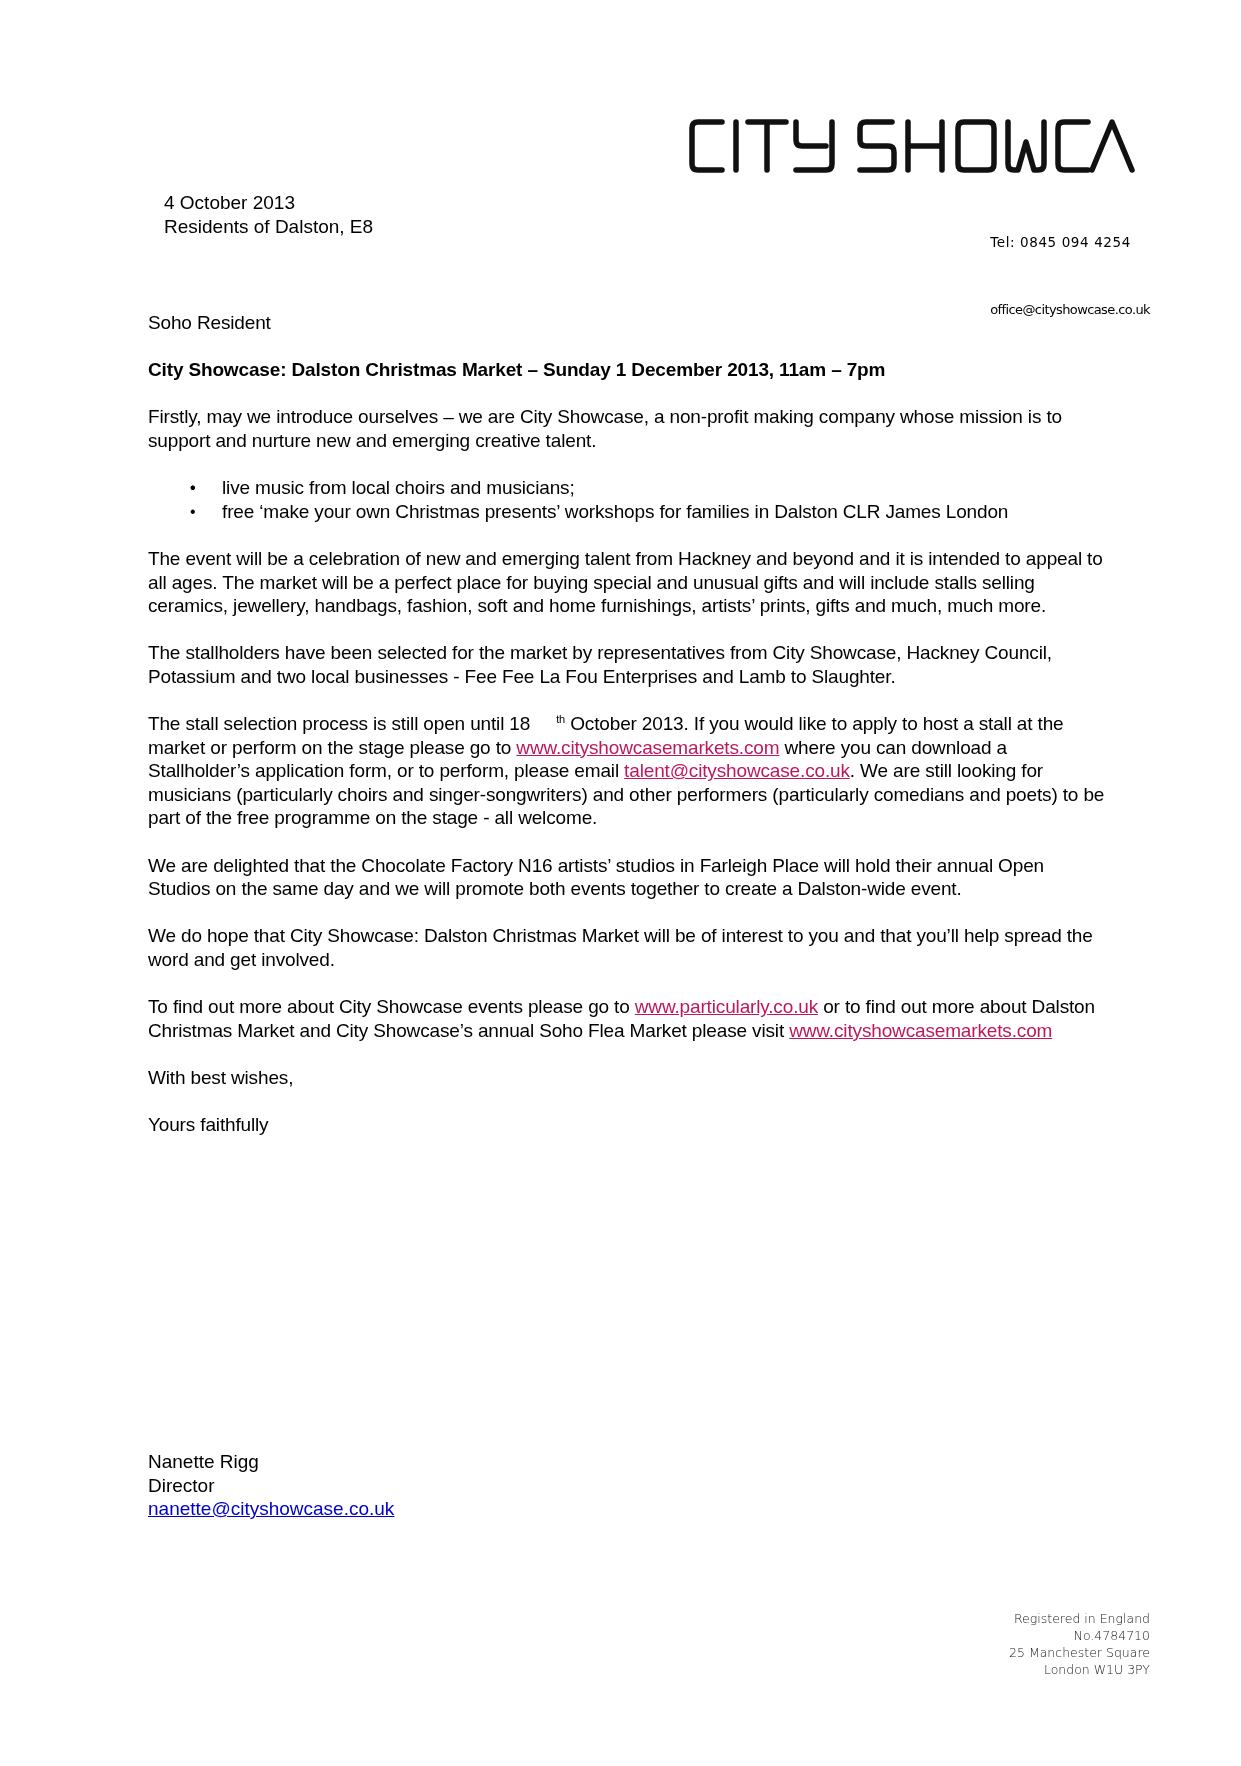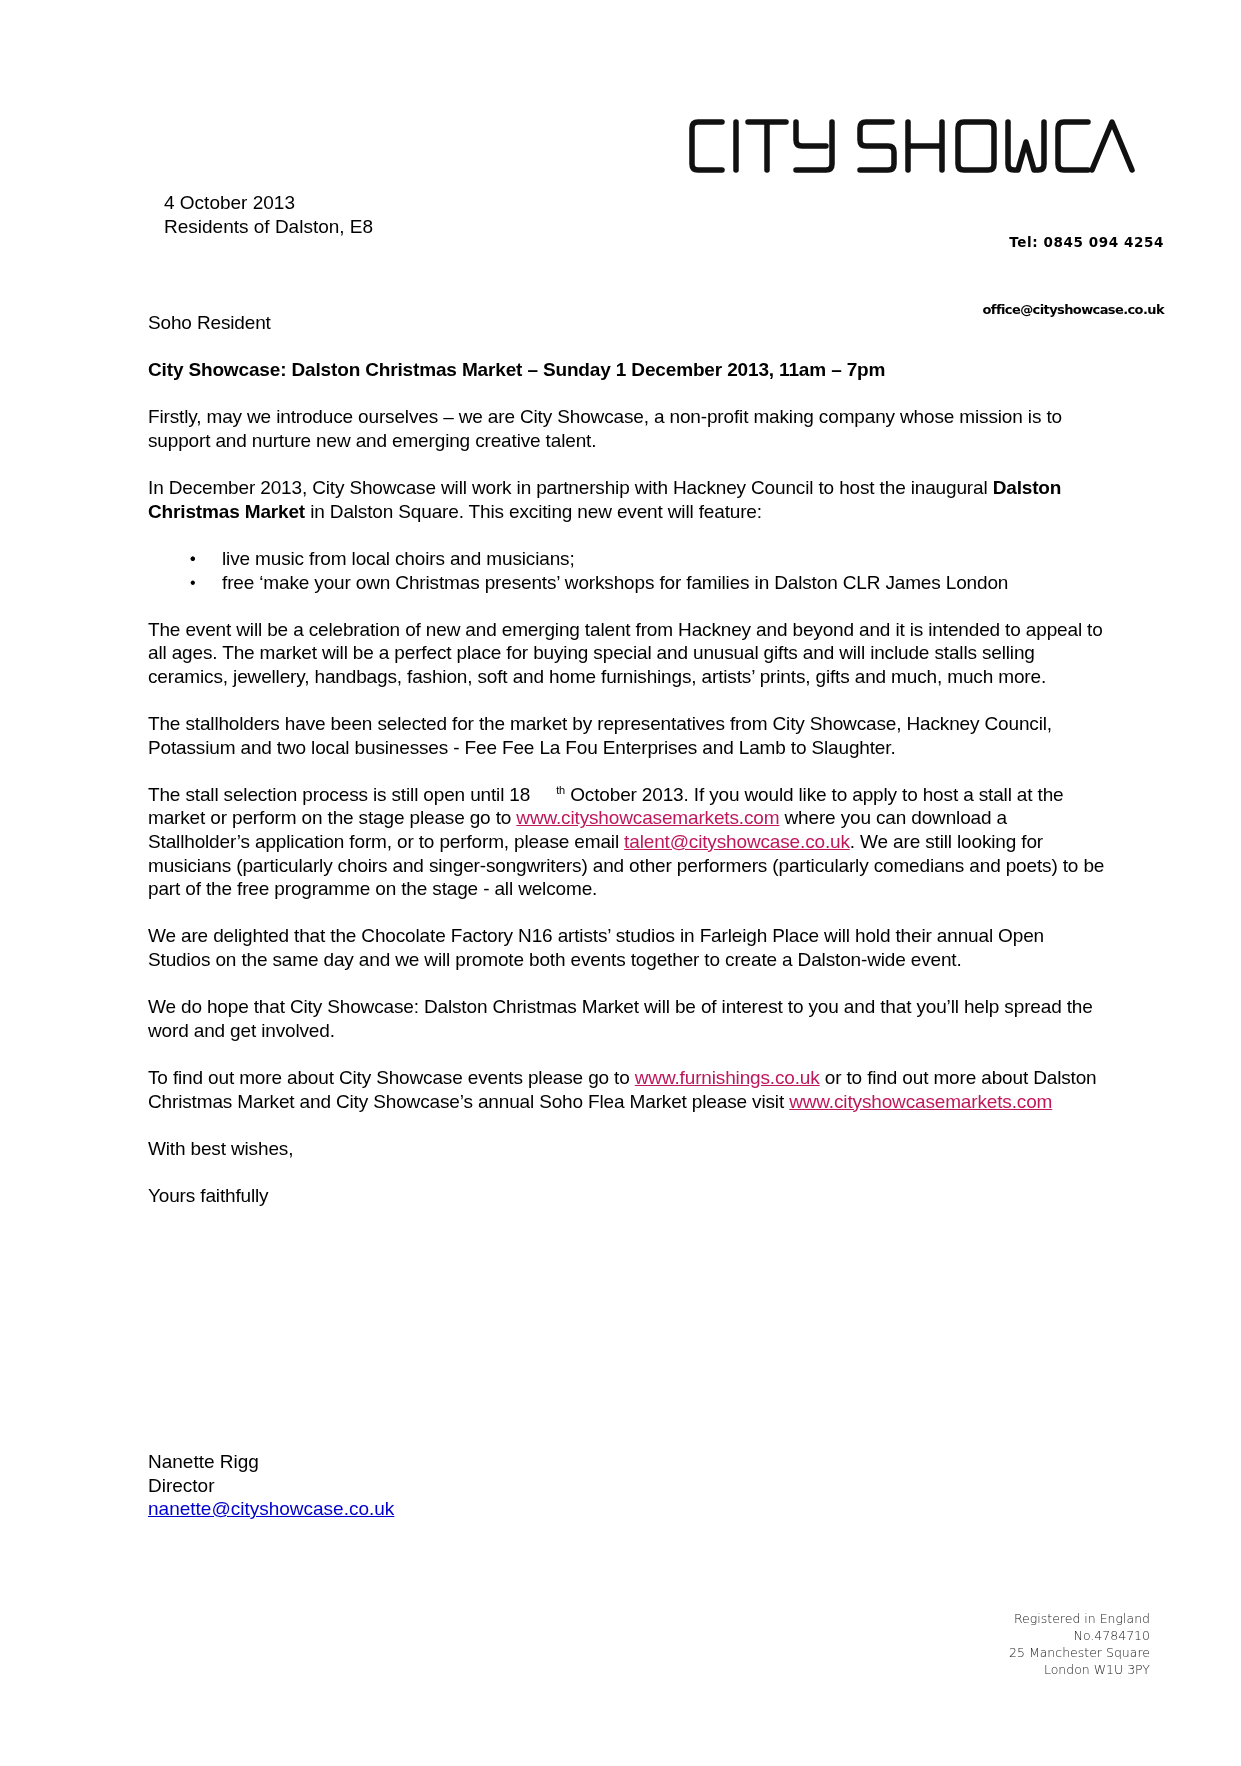--- a/index.html
+++ b/index.html
@@ -5,22 +5,22 @@
   html, body { margin: 0; padding: 0; background: #ffffff; }
   body {
     width: 1241px; height: 1766px; position: relative; overflow: hidden;
     font-family: "Liberation Sans", sans-serif; color: #000;
   }
   .logo {
     position: absolute; left: 688px; top: 118px; width: 462px; height: 56px;
   }
   .logo svg { width: 100%; height: 100%; display: block; }
   .contact {
-    position: absolute; right: 77px; top: 233px; text-align: right;
-    font-family: "DejaVu Sans", sans-serif; font-size: 13.5px; line-height: 19px; font-weight: bold;
+    position: absolute; right: 91px; top: 233px; text-align: left;
+    font-family: "DejaVu Sans", sans-serif; font-size: 13.5px; line-height: 19px;
   }
   .contact .tel { letter-spacing: 0.6px; }
   .contact .email { letter-spacing: -0.6px; font-size: 13px; margin-top: 48px; }
   .addr {
     position: absolute; left: 148px; top: 191px;
     font-size: 19px; line-height: 24px; margin-left: 16px;
   }
   .letter {
     position: absolute; left: 148px; top: 311px; width: 960px;
     font-size: 19px; line-height: 23.6px; letter-spacing: -0.15px;
@@ -82,32 +82,31 @@
 
 <div class="addr">
   <div>4 October 2013</div>
   <div>Residents of Dalston, E8</div>
 </div>
 
 <div class="letter">
   <p>Soho Resident</p>
   <p class="title">City Showcase: Dalston Christmas Market – Sunday 1 December 2013, 11am – 7pm</p>
   <p>Firstly, may we introduce ourselves – we are City Showcase, a non-profit making company whose mission is to support and nurture new and emerging creative talent.</p>
-  <p><span>In December 2013, City Showcase will work in partnership with Hackney Council to host the inaugural </span><b>Dalston Christmas Market</b><span> in Dalston Square. This exciting new event will feature:</span></p>
   <ul>
     <li><span class="bullet">•</span></li>
     <li><span class="bullet">•</span><span>live music from local choirs and musicians;</span></li>
     <li><span class="bullet">•</span><span>free ‘make your own Christmas presents’ workshops for families in Dalston CLR James London</span></li>
   </ul>
   <p>The event will be a celebration of new and emerging talent from Hackney and beyond and it is intended to appeal to all ages. The market will be a perfect place for buying special and unusual gifts and will include stalls selling ceramics, jewellery, handbags, fashion, soft and home furnishings, artists’ prints, gifts and much, much more.</p>
   <p>The stallholders have been selected for the market by representatives from City Showcase, Hackney Council, Potassium and two local businesses - Fee Fee La Fou Enterprises and Lamb to Slaughter.</p>
   <p><span>The stall selection process is still open until 18</span><sup>th</sup><span> October 2013.  If you would like to apply to host a stall at the market or perform on the stage please go to </span><a>www.cityshowcasemarkets.com</a><span> where you can download a Stallholder’s application form, or to perform, please email </span><a>talent@cityshowcase.co.uk</a><span>.  We are still looking for musicians (particularly choirs and singer-songwriters) and other performers (particularly comedians and poets) to be part of the free programme on the stage - all welcome.</span></p>
   <p>We are delighted that the Chocolate Factory N16 artists’ studios in Farleigh Place will hold their annual Open Studios on the same day and we will promote both events together to create a Dalston-wide event.</p>
   <p>We do hope that City Showcase: Dalston Christmas Market will be of interest to you and that you’ll help spread the word and get involved.</p>
-  <p><span>To find out more about City Showcase events please go to </span><a>www.furnishings.co.uk</a><span> or to find out more about Dalston Christmas Market and City Showcase’s annual Soho Flea Market please visit </span><a>www.cityshowcasemarkets.com</a></p>
+  <p><span>To find out more about City Showcase events please go to </span><a>www.particularly.co.uk</a><span> or to find out more about Dalston Christmas Market and City Showcase’s annual Soho Flea Market please visit </span><a>www.cityshowcasemarkets.com</a></p>
   <p>With best wishes,</p>
   <p>Yours faithfully</p>
 </div>
 
 <div class="signature">
   <div>Nanette Rigg</div>
   <div>Director</div>
   <div><a>nanette@cityshowcase.co.uk</a></div>
 </div>
 

